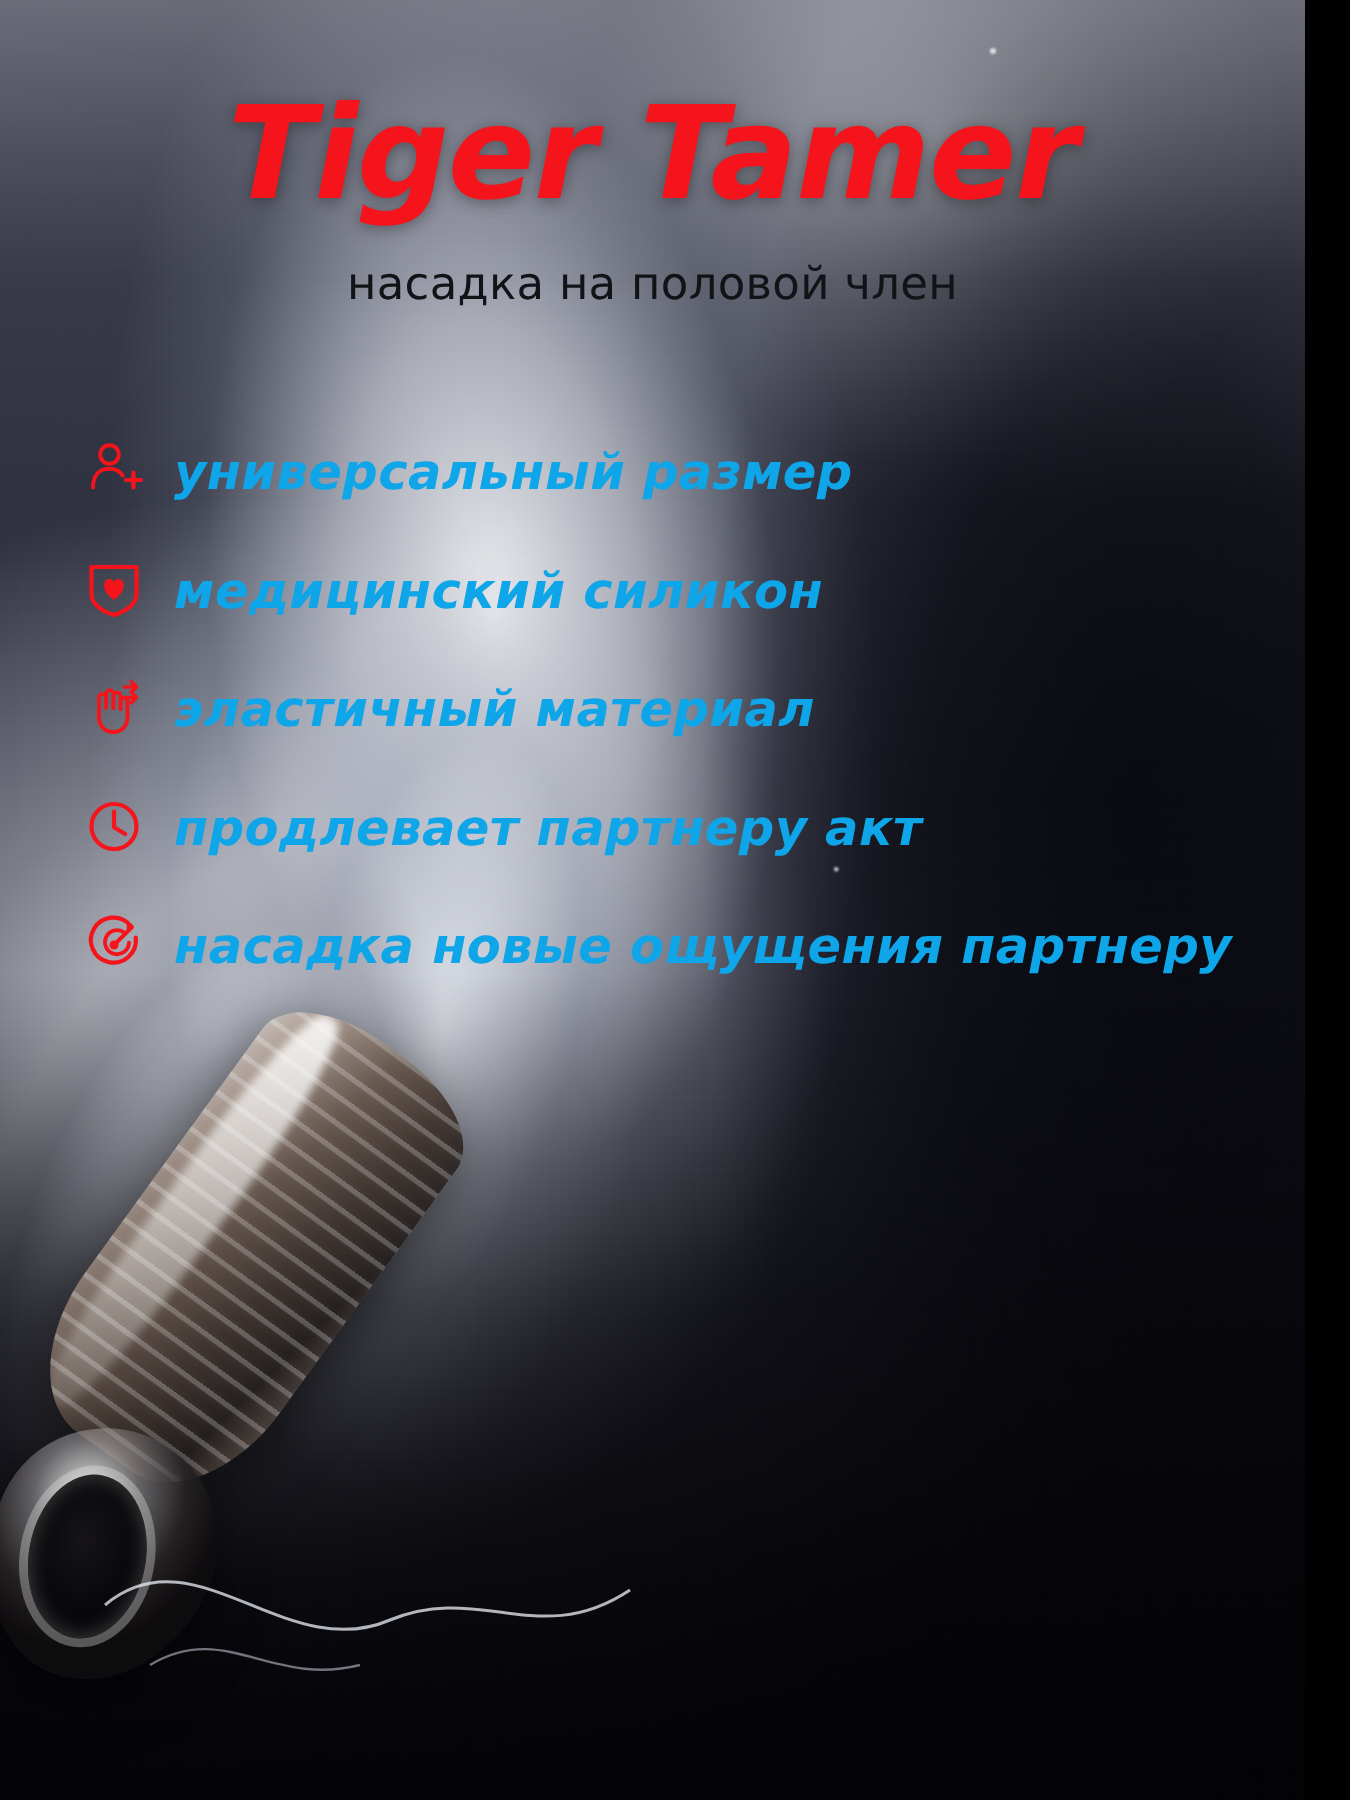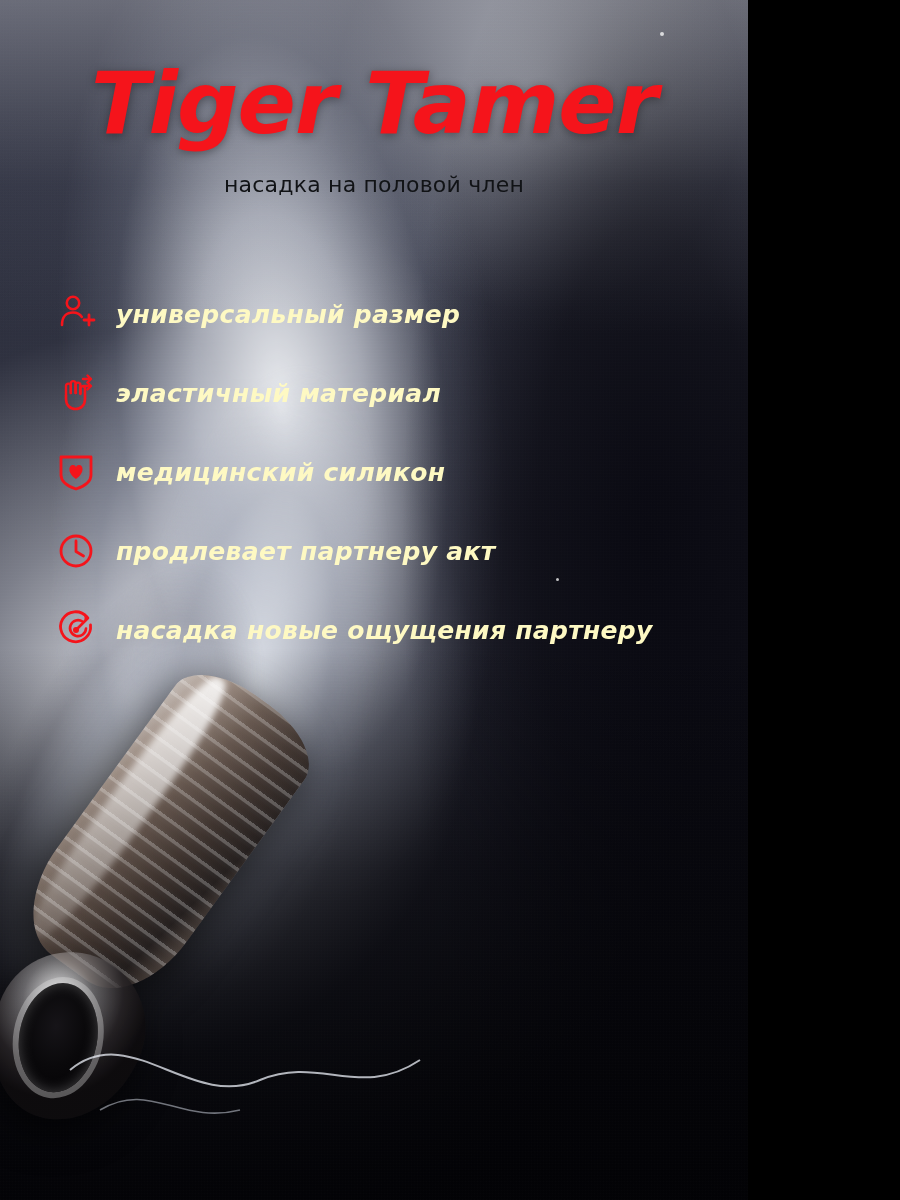--- a/index.html
+++ b/index.html
@@ -2,21 +2,21 @@
 <html><head>
 <meta charset="utf-8">
 <style>
   html, body {
     margin: 0;
     padding: 0;
     background: #000;
   }
   #poster {
     position: relative;
-    width: 748px;
+    width: 870px;
     height: 1200px;
     overflow: hidden;
     font-family: "Liberation Sans", sans-serif;
     background: #0c0c14;
   }
 
   
   .bg-base {
     position: absolute;
     inset: 0;
@@ -109,21 +109,21 @@
     font-size: 86px;
     line-height: 1;
     letter-spacing: -1px;
     color: #f5141b;
     margin: 0;
     text-shadow: 0 2px 10px rgba(0,0,0,0.35);
   }
   .subhead {
     margin: 26px 0 0 0;
     font-family: "DejaVu Sans", sans-serif;
-    font-size: 22px;
+    font-size: 30px;
     font-weight: 400;
     color: #111316;
     letter-spacing: 0.2px;
   }
 
   
   .features {
     position: absolute;
     left: 52px;
     top: 278px;
@@ -142,22 +142,22 @@
     display: flex;
     align-items: center;
     justify-content: center;
     margin-right: 16px;
   }
   .feature-icon svg { display: block; }
   .feature-label {
     font-family: "DejaVu Sans", sans-serif;
     font-style: italic;
     font-weight: 700;
-    font-size: 25px;
-    color: #fef9c3;
+    font-size: 33px;
+    color: #0ea5e9;
     letter-spacing: 0.3px;
     white-space: nowrap;
   }
 
   
   .product {
     position: absolute;
     left: 118px;
     top: 700px;
     width: 440px;
@@ -257,44 +257,44 @@
           <path d="M8 33 C8 24 13 20.5 19 20.5 C23 20.5 26 22.2 27.8 25" fill="none" stroke="#F5141B" stroke-width="2.6" stroke-linecap="round"></path>
           <path d="M30 28 h10 M35 23 v10" stroke="#F5141B" stroke-width="2.8" stroke-linecap="round"></path>
         </svg>
       </span>
       <span class="feature-label">универсальный размер</span>
     </div>
 
     <div class="feature">
       <span class="feature-icon">
         <svg width="44" height="44" viewBox="0 0 44 44">
+          <path d="M7 7 h30 v18 c0 8 -9 12 -15 14 C16 37 7 33 7 25 Z" fill="none" stroke="#F5141B" stroke-width="2.8" stroke-linejoin="round"></path>
+          <path d="M22 29 C13 23 14.5 15 19 15 C21 15 22 16.3 22 17.6 C22 16.3 23 15 25 15 C29.5 15 31 23 22 29 Z" fill="#F5141B"></path>
+        </svg>
+      </span>
+      <span class="feature-label">медицинский силикон</span>
+    </div>
+
+    <div class="feature">
+      <span class="feature-icon">
+        <svg width="44" height="44" viewBox="0 0 44 44">
           <path d="M12 24 v-9 a2.4 2.4 0 0 1 4.8 0 v7" fill="none" stroke="#F5141B" stroke-width="2.4" stroke-linecap="round"></path>
           <path d="M16.8 22 v-9.5 a2.4 2.4 0 0 1 4.8 0 V22" fill="none" stroke="#F5141B" stroke-width="2.4" stroke-linecap="round"></path>
           <path d="M21.6 22 v-8 a2.4 2.4 0 0 1 4.8 0 v9" fill="none" stroke="#F5141B" stroke-width="2.4" stroke-linecap="round"></path>
           <path d="M26.4 23 v-5.5 a2.3 2.3 0 0 1 4.6 0 V28 c0 6 -4 10 -9.5 10 C16 38 12 34 12 28 v-4" fill="none" stroke="#F5141B" stroke-width="2.6" stroke-linejoin="round"></path>
           <path d="M29 8 h8 M33.5 4.5 L37 8 L33.5 11.5" fill="none" stroke="#F5141B" stroke-width="2.4" stroke-linecap="round" stroke-linejoin="round"></path>
           <path d="M29 15 h8 M33.5 11.5 L37 15 L33.5 18.5" fill="none" stroke="#F5141B" stroke-width="2.4" stroke-linecap="round" stroke-linejoin="round"></path>
         </svg>
       </span>
       <span class="feature-label">эластичный материал</span>
     </div>
 
     <div class="feature">
       <span class="feature-icon">
         <svg width="44" height="44" viewBox="0 0 44 44">
-          <path d="M7 7 h30 v18 c0 8 -9 12 -15 14 C16 37 7 33 7 25 Z" fill="none" stroke="#F5141B" stroke-width="2.8" stroke-linejoin="round"></path>
-          <path d="M22 29 C13 23 14.5 15 19 15 C21 15 22 16.3 22 17.6 C22 16.3 23 15 25 15 C29.5 15 31 23 22 29 Z" fill="#F5141B"></path>
-        </svg>
-      </span>
-      <span class="feature-label">медицинский силикон</span>
-    </div>
-
-    <div class="feature">
-      <span class="feature-icon">
-        <svg width="44" height="44" viewBox="0 0 44 44">
           <circle cx="22" cy="22" r="15" fill="none" stroke="#F5141B" stroke-width="2.8"></circle>
           <path d="M22 12 v10.5 l7.5 4.5" fill="none" stroke="#F5141B" stroke-width="2.8" stroke-linecap="round" stroke-linejoin="round"></path>
         </svg>
       </span>
       <span class="feature-label">продлевает партнеру акт</span>
     </div>
 
     <div class="feature">
       <span class="feature-icon">
         <svg width="44" height="44" viewBox="0 0 44 44">

